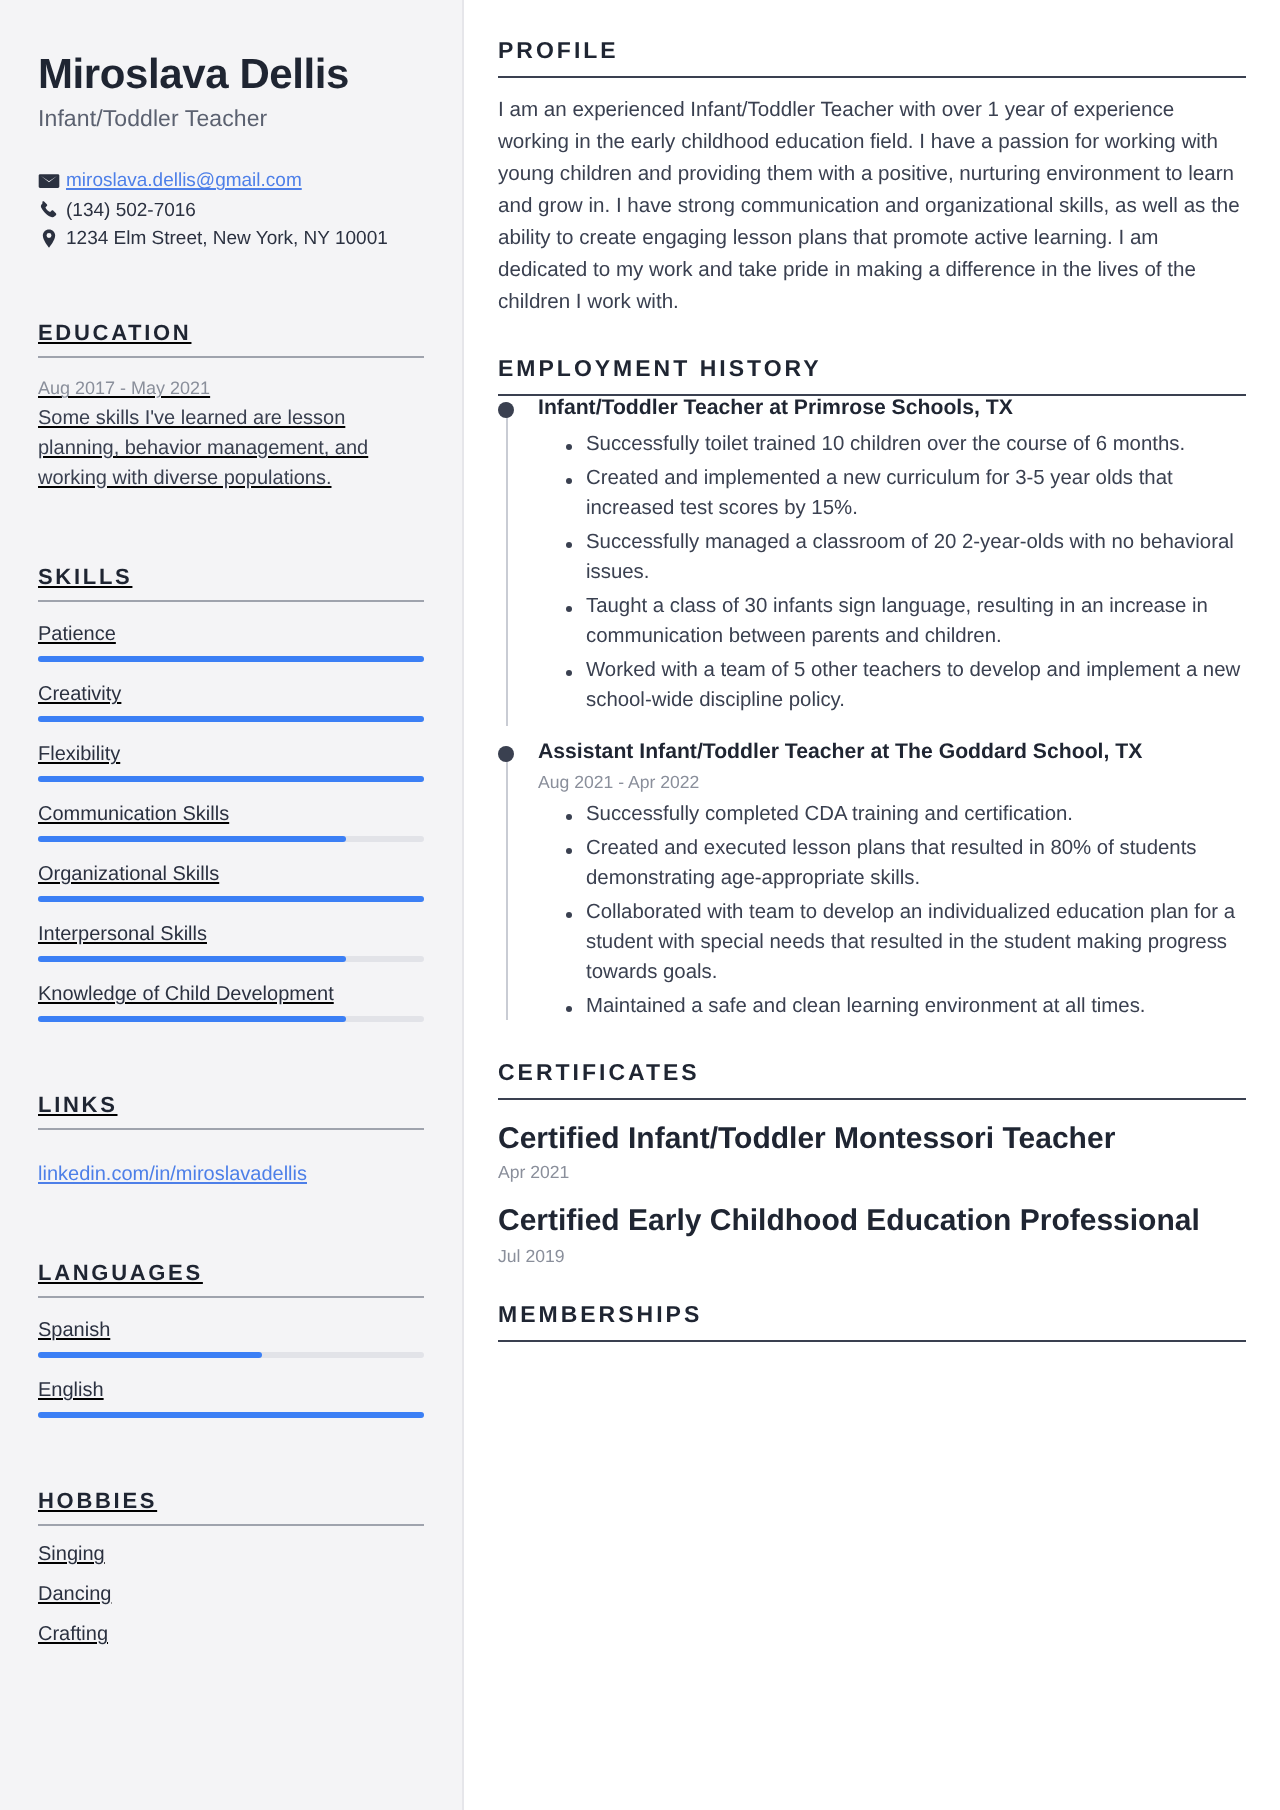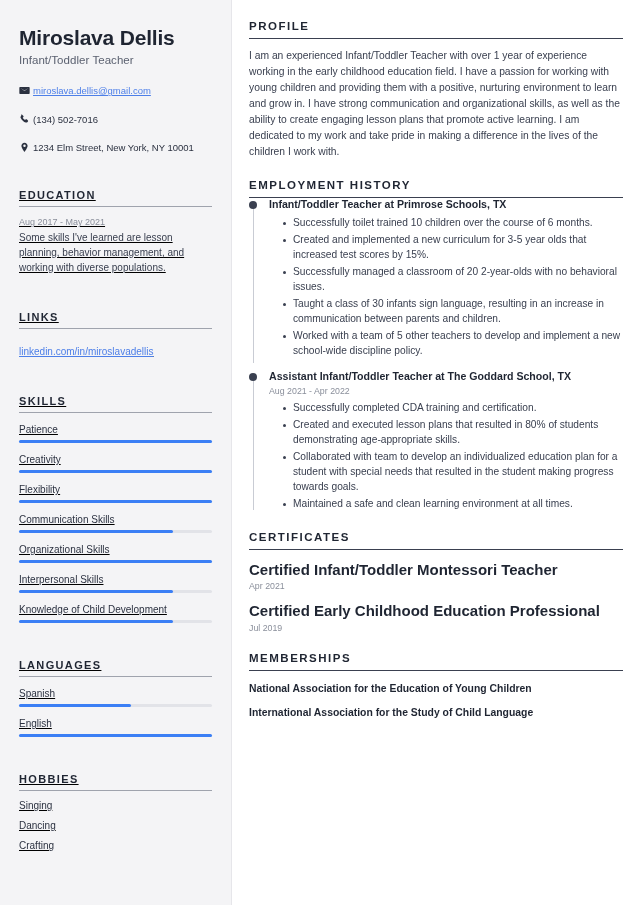--- a/index.html
+++ b/index.html
@@ -40,21 +40,21 @@
     font-size: 11.5px;
     color: #5b6170;
     margin-top: 4px;
     letter-spacing: 0.05px;
   }
 
   .contact-list { margin-top: 19px; }
   .contact-row {
     display: flex;
     align-items: center;
-    margin-bottom: 17px;
+    margin-bottom: 3px;
     font-size: 9.5px;
     color: #2b3140;
   }
   .contact-icon {
     width: 14px;
     min-width: 14px;
     display: flex;
     align-items: center;
     justify-content: flex-start;
     color: #2b3140;
@@ -291,74 +291,74 @@
     <section class="sb-section">
       <div class="sb-heading">EDUCATION</div>
       <div class="sb-rule"></div>
       <div class="edu-block">
         <div class="edu-date">Aug 2017 - May 2021</div>
         <div class="edu-desc">Some skills I've learned are lesson planning, behavior management, and working with diverse populations.</div>
       </div>
     </section>
 
     <section class="sb-section">
+      <div class="sb-heading">SKILLS</div>
+      <div class="sb-rule"></div>
+      <div id="skills-list">
+          <div class="bar-item">
+            <div class="bar-label">Patience</div>
+            <div class="bar-track">
+              <div class="bar-fill" style="width: 100%;"></div>
+            </div>
+          </div>
+          <div class="bar-item">
+            <div class="bar-label">Creativity</div>
+            <div class="bar-track">
+              <div class="bar-fill" style="width: 100%;"></div>
+            </div>
+          </div>
+          <div class="bar-item">
+            <div class="bar-label">Flexibility</div>
+            <div class="bar-track">
+              <div class="bar-fill" style="width: 100%;"></div>
+            </div>
+          </div>
+          <div class="bar-item">
+            <div class="bar-label">Communication Skills</div>
+            <div class="bar-track">
+              <div class="bar-fill" style="width: 80%;"></div>
+            </div>
+          </div>
+          <div class="bar-item">
+            <div class="bar-label">Organizational Skills</div>
+            <div class="bar-track">
+              <div class="bar-fill" style="width: 100%;"></div>
+            </div>
+          </div>
+          <div class="bar-item">
+            <div class="bar-label">Interpersonal Skills</div>
+            <div class="bar-track">
+              <div class="bar-fill" style="width: 80%;"></div>
+            </div>
+          </div>
+          <div class="bar-item">
+            <div class="bar-label">Knowledge of Child Development</div>
+            <div class="bar-track">
+              <div class="bar-fill" style="width: 80%;"></div>
+            </div>
+          </div>
+        </div>
+    </section>
+
+    <section class="sb-section">
       <div class="sb-heading">LINKS</div>
       <div class="sb-rule"></div>
       <div class="link-row">
         <a class="link-a" href="#">linkedin.com/in/miroslavadellis</a>
       </div>
-    </section>
-
-    <section class="sb-section">
-      <div class="sb-heading">SKILLS</div>
-      <div class="sb-rule"></div>
-      <div id="skills-list">
-          <div class="bar-item">
-            <div class="bar-label">Patience</div>
-            <div class="bar-track">
-              <div class="bar-fill" style="width: 100%;"></div>
-            </div>
-          </div>
-          <div class="bar-item">
-            <div class="bar-label">Creativity</div>
-            <div class="bar-track">
-              <div class="bar-fill" style="width: 100%;"></div>
-            </div>
-          </div>
-          <div class="bar-item">
-            <div class="bar-label">Flexibility</div>
-            <div class="bar-track">
-              <div class="bar-fill" style="width: 100%;"></div>
-            </div>
-          </div>
-          <div class="bar-item">
-            <div class="bar-label">Communication Skills</div>
-            <div class="bar-track">
-              <div class="bar-fill" style="width: 80%;"></div>
-            </div>
-          </div>
-          <div class="bar-item">
-            <div class="bar-label">Organizational Skills</div>
-            <div class="bar-track">
-              <div class="bar-fill" style="width: 100%;"></div>
-            </div>
-          </div>
-          <div class="bar-item">
-            <div class="bar-label">Interpersonal Skills</div>
-            <div class="bar-track">
-              <div class="bar-fill" style="width: 80%;"></div>
-            </div>
-          </div>
-          <div class="bar-item">
-            <div class="bar-label">Knowledge of Child Development</div>
-            <div class="bar-track">
-              <div class="bar-fill" style="width: 80%;"></div>
-            </div>
-          </div>
-        </div>
     </section>
 
     <section class="sb-section">
       <div class="sb-heading">LANGUAGES</div>
       <div class="sb-rule"></div>
       <div id="languages-list">
           <div class="bar-item">
             <div class="bar-label">Spanish</div>
             <div class="bar-track">
               <div class="bar-fill" style="width: 58%;"></div>
@@ -436,20 +436,16 @@
           <div class="cert-item">
             <div class="cert-title">Certified Early Childhood Education Professional</div>
             <div class="cert-date">Jul 2019</div>
           </div>
         </div>
     </section>
 
     <section class="m-section">
       <div class="m-heading">MEMBERSHIPS</div>
       <div class="m-rule"></div>
-      <div id="memberships-list">
-          <div class="member-item">National Association for the Education of Young Children</div>
-          <div class="member-item">International Association for the Study of Child Language</div>
-        </div>
     </section>
 
   </main>
 </div>
 
 </body></html>

